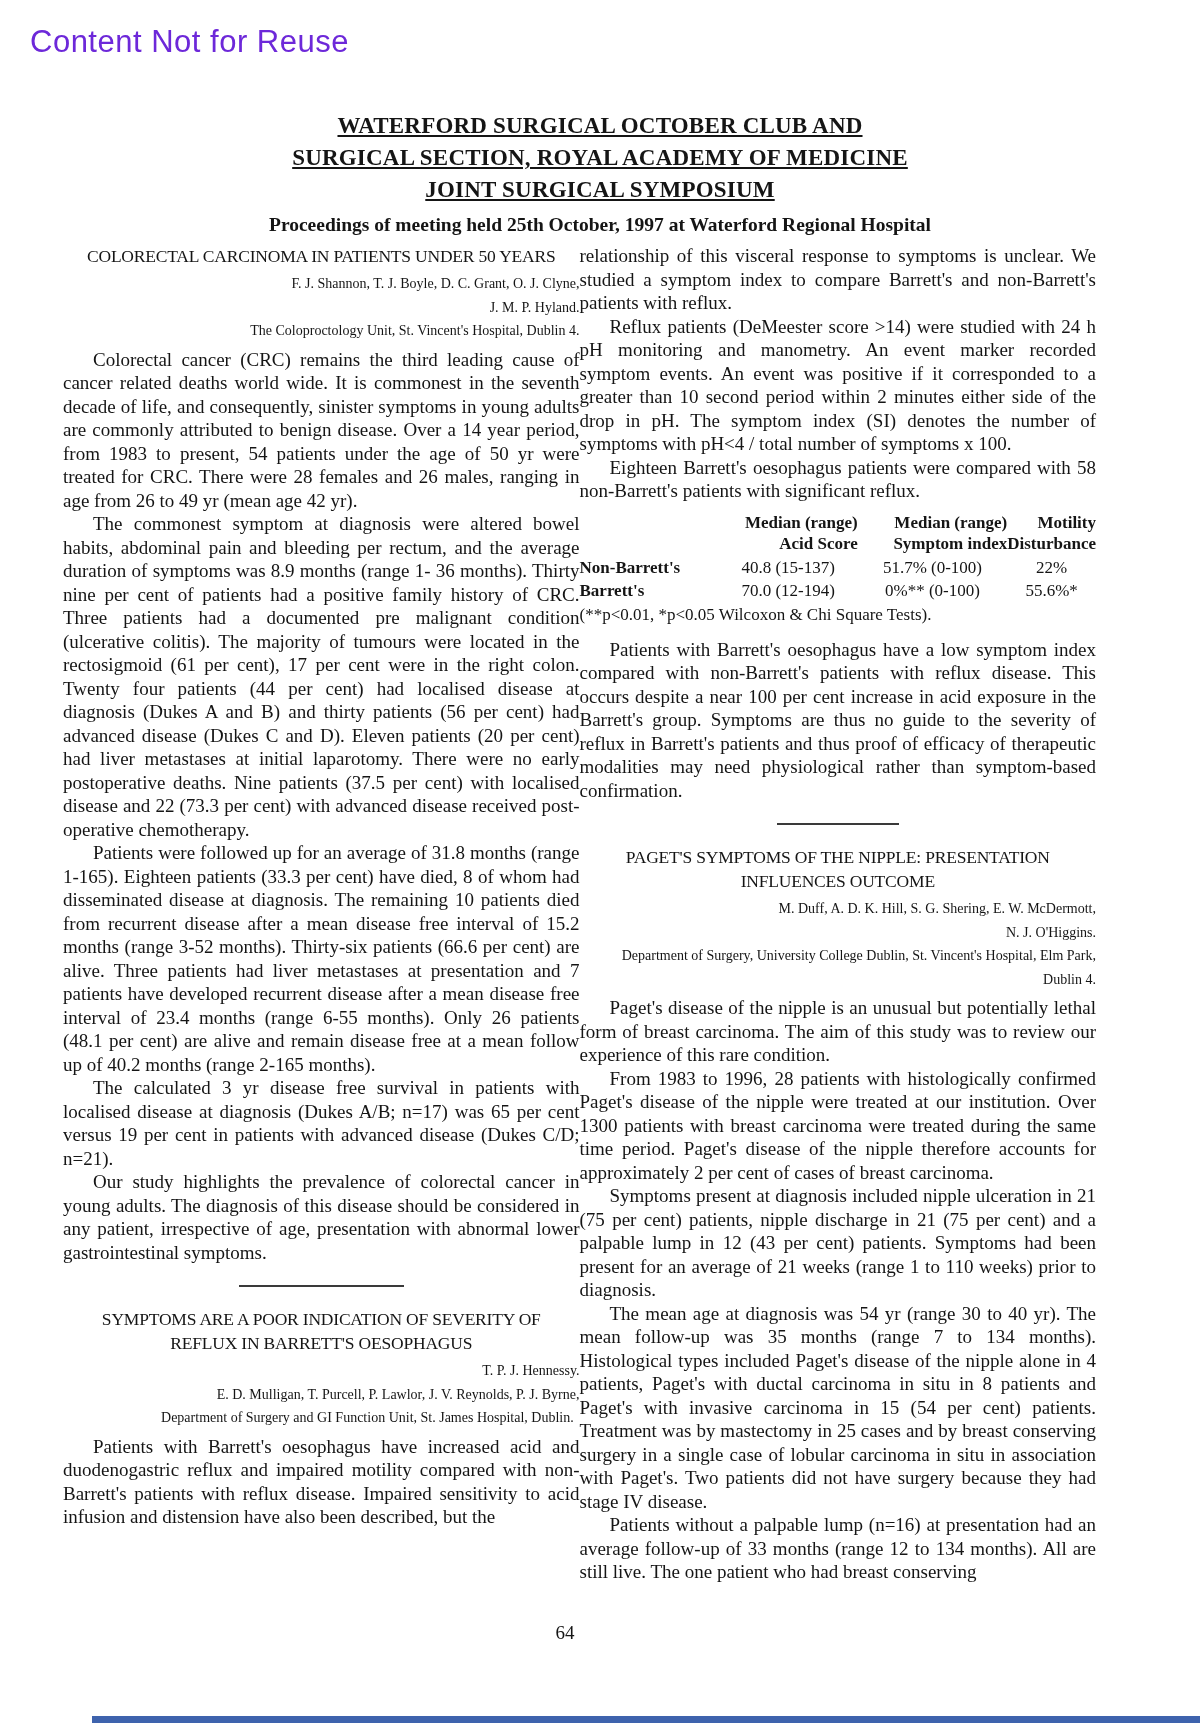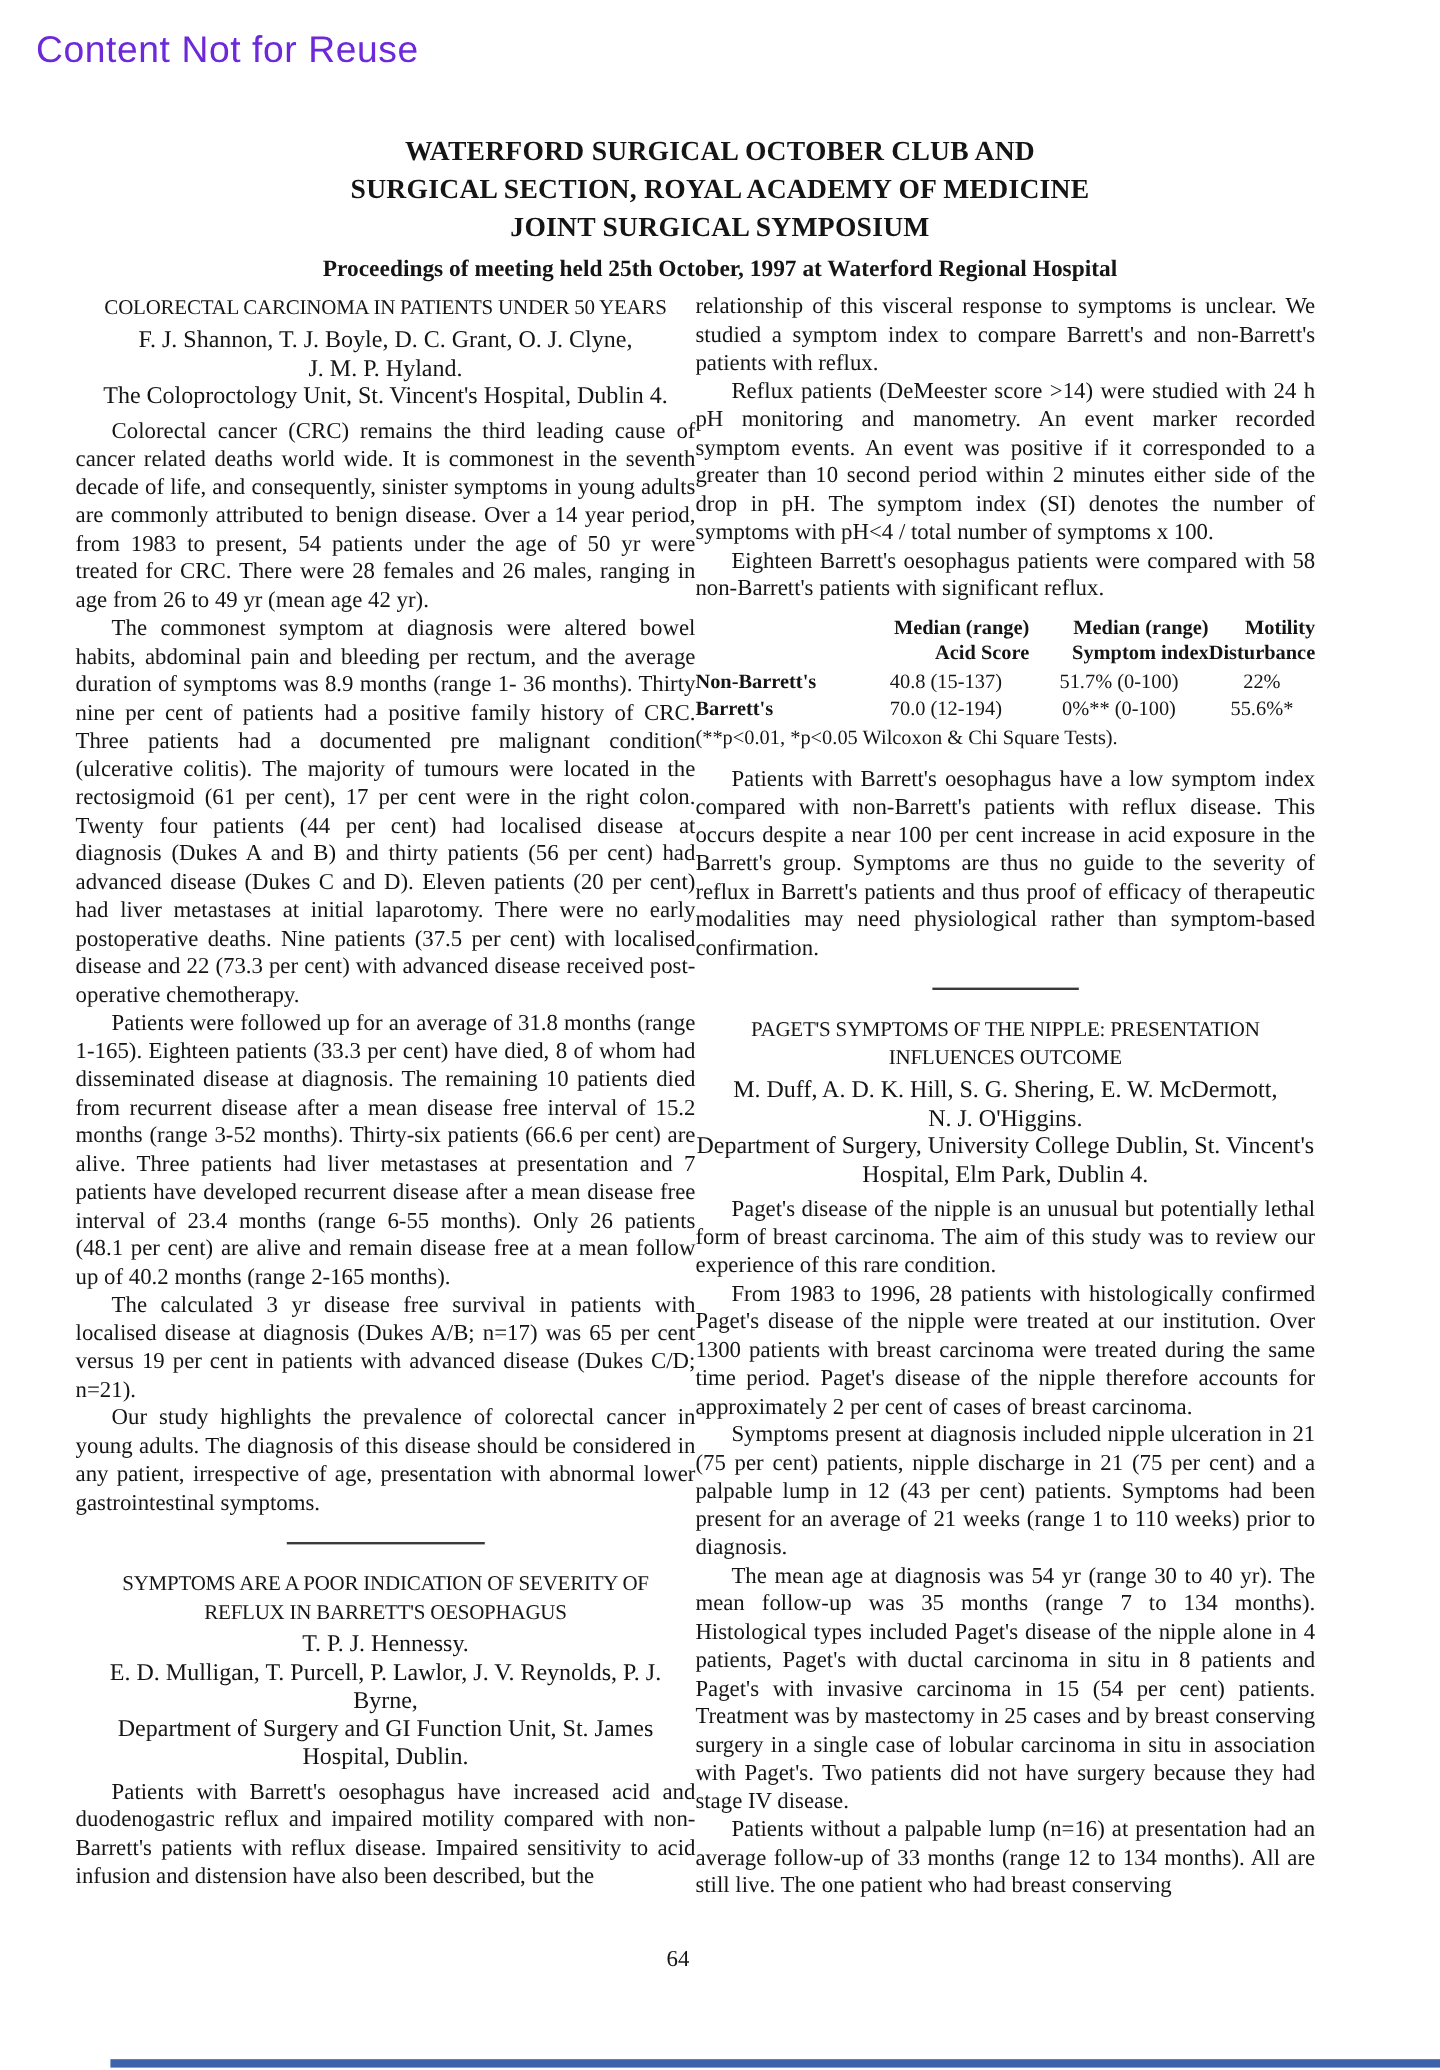--- a/index.html
+++ b/index.html
@@ -13,35 +13,35 @@
   }
   .page { position:absolute; inset:0; background:#ffffff; }
 
   .watermark {
     position:absolute; left:30px; top:24px;
     font-family:"Liberation Sans", sans-serif;
     font-size:31px; color:#6d28d9; letter-spacing:0.5px;
   }
 
   .header { position:absolute; top:110px; left:0; width:1200px; text-align:center; }
-  .header .title-line { font-weight:bold; font-size:23px; line-height:32px; letter-spacing:0.2px; }
+  .header .title-line { font-weight:bold; font-size:23px; line-height:32px; letter-spacing:0.2px;text-decoration:underline; }
   .header .proceedings { font-weight:bold; font-size:19.5px; line-height:26px; margin-top:6px; }
 
   .columns {
     position:absolute; top:244px; left:63px; width:1077px;
     display:flex; 
   }
   .col { width:516.5px; flex:0 0 auto; }
 
   .abs-title {
     text-align:center; font-size:17.5px; line-height:24px;
     letter-spacing:-0.2px; margin-bottom:4px;
   }
   .authors, .affiliation {
-    text-align:center; font-size:20px; line-height:23.5px;
+    text-align:right; font-size:14px; line-height:23.5px;
   }
   .authors div { display:block; }
   .body-text { margin-top:5px; }
   .para {
     font-size:19px; line-height:23.5px; text-align:justify;
     text-indent:30px;
   }
   .para.noindent { text-indent:0; }
 
   .divider {

